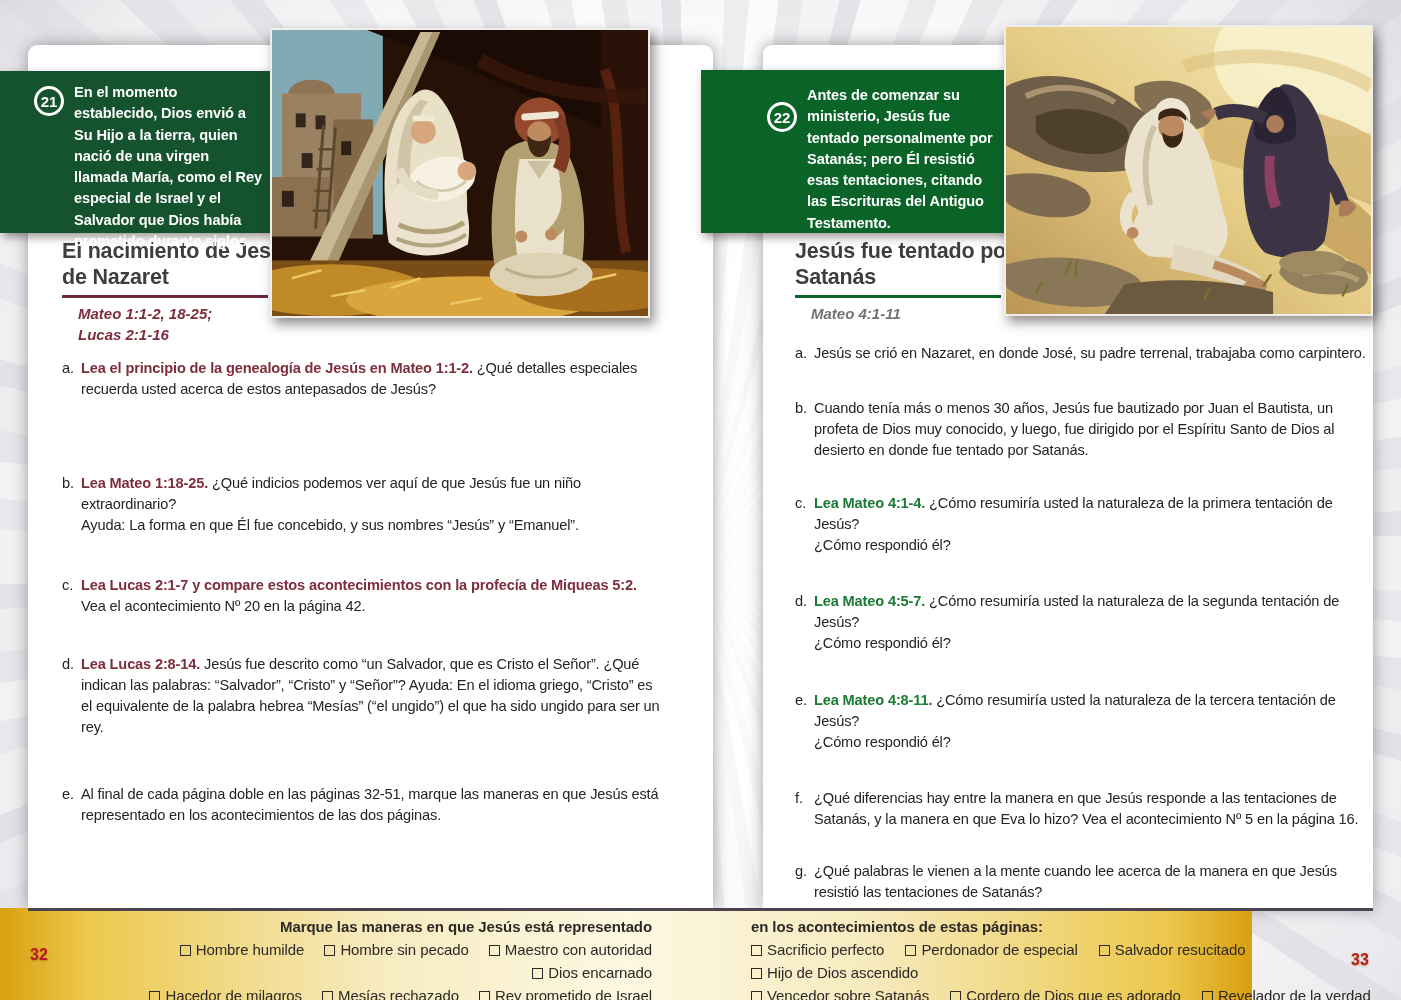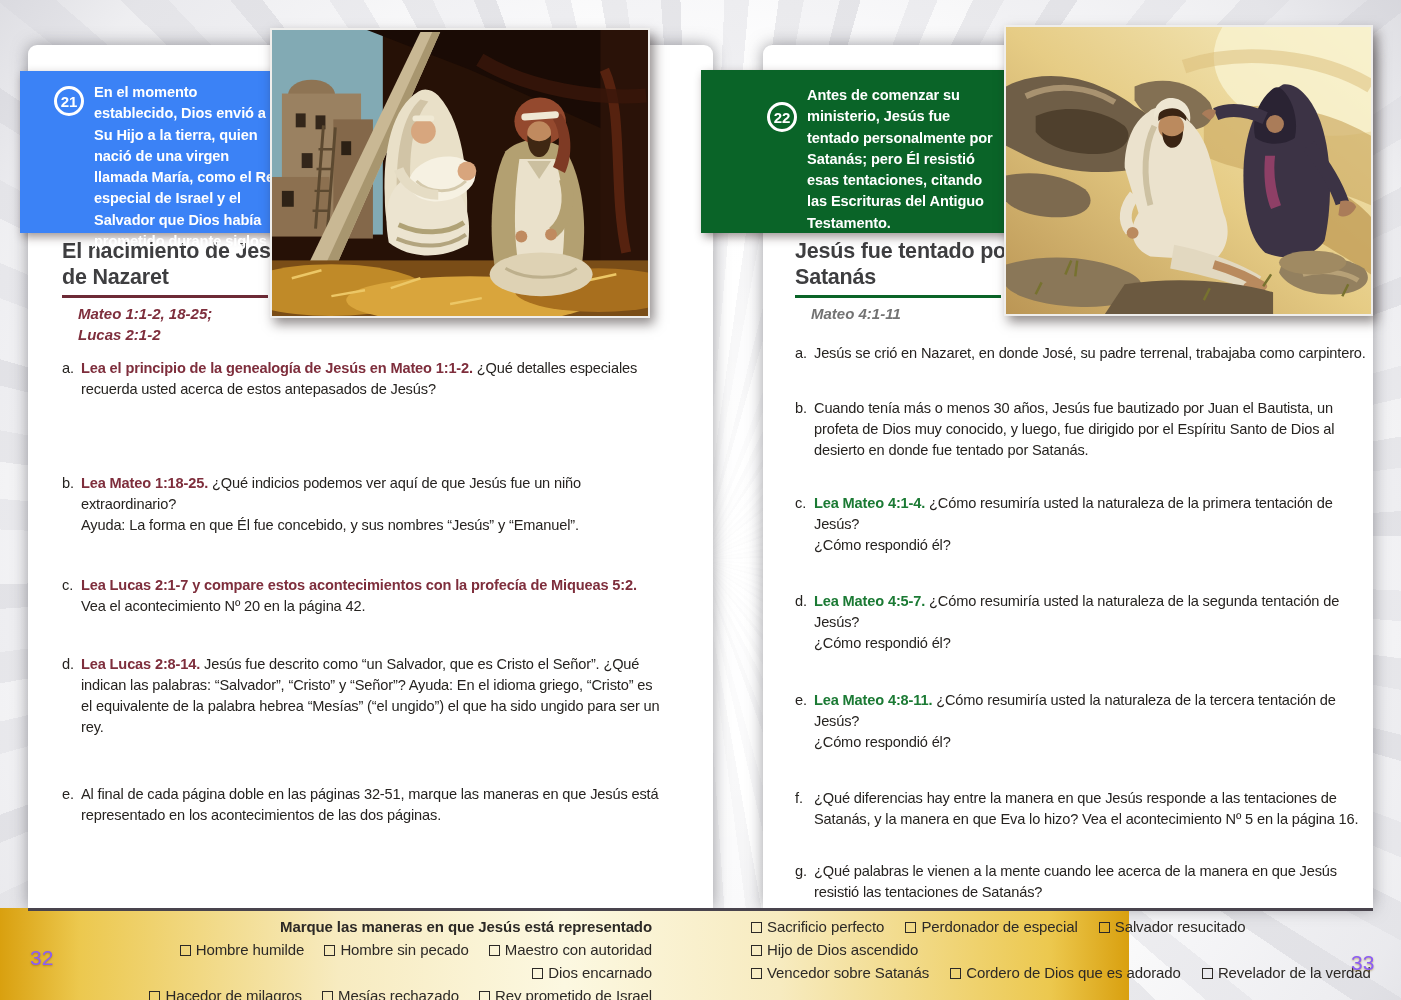--- a/index.html
+++ b/index.html
@@ -21,21 +21,21 @@
   .page {
     position:absolute; top:45px; height:863px; background:#ffffff;
     border-radius:9px 9px 0 0; box-shadow:0 0 16px rgba(80,80,88,.55);
     z-index:2;
   }
   .page.left  { left:28px;  width:685px; }
   .page.right { left:763px; width:610px; }
 
   
   .ebox { position:absolute; z-index:3; color:#fff; box-shadow:3px 4px 9px rgba(40,20,20,.45); }
-  .ebox.maroon { left:0px;   top:71px; width:272px; height:162px; background:#3b82f6;margin-left:20px; }
+  .ebox.maroon { left:0px;   top:71px; width:272px; height:162px; background:#14532d; }
   .ebox.green  { left:701px; top:70px; width:312px; height:163px; background:#0A6428; }
   .badge {
     position:absolute; width:30px; height:30px; border:3px solid #fff; border-radius:50%;
     display:flex; align-items:center; justify-content:center;
     font-weight:bold; font-size:15px; color:#fff;
   }
   .ebox.maroon .badge { left:34px; top:15px; }
   .ebox.green  .badge { left:66px; top:19px;margin-top:13px; }
   .summary { position:absolute; font-weight:bold; font-size:14.6px; line-height:21.3px; letter-spacing:-0.1px; }
   .ebox.maroon .summary { left:74px;  top:11px; width:190px; }
@@ -74,33 +74,33 @@
   .left-col  li:nth-child(4){margin-bottom:46px}
   .right-col li:nth-child(1){margin-bottom:34px}
   .right-col li:nth-child(2){margin-bottom:32px}
   .right-col li:nth-child(3){margin-bottom:35px}
   .right-col li:nth-child(4){margin-bottom:36px}
   .right-col li:nth-child(5){margin-bottom:35px}
   .right-col li:nth-child(6){margin-bottom:31px}
 
   
   .footer {
-    position:absolute; left:0; top:908px; width:1129px; height:92px; z-index:6;
+    position:absolute; left:0; top:908px; width:1252px; height:92px; z-index:6;
     background:linear-gradient(90deg,#d9a00f 0%,#ecc84e 7%,#f7ebc0 30%,#fcf8e1 50%,#f7ebc0 69%,#ecc84e 93%,#d9a00f 100%);
   }
   .footer::before { content:""; position:absolute; left:28px; top:0; width:1345px; height:3px; background:#49444d; }
   .f-block { position:absolute; top:7px; font-size:15px; line-height:23px; color:#2c2926; letter-spacing:-0.1px; }
   .f-left  { left:40px;  width:612px; text-align:right; }
   .f-right { left:751px; width:645px; text-align:left; }
   .f-title { font-weight:bold; display:block; }
   .cbx { white-space:nowrap; display:inline-block; }
   .f-left  .cbx { margin-left:16px; }
   .f-right .cbx { margin-right:17px; }
   .cb { display:inline-block; width:11px; height:11px; border:1.7px solid #2c2926; margin-right:5px; vertical-align:-1px; background:transparent; }
-  .pageno { position:absolute; z-index:7; color:#8b5cf6; font-weight:normal; font-size:21px; text-shadow:0 1px 2px rgba(140,100,0,.55); }
+  .pageno { position:absolute; z-index:7; color:#b91c1c; font-weight:bold; font-size:16px; text-shadow:0 1px 2px rgba(140,100,0,.55); }
   .pn-left  { left:30px;   top:946px; }
   .pn-right { left:1351px; top:951px; }
 </style>
 </head>
 <body>
 
 <div class="canvas-bg"></div>
 
 <div class="page left"></div>
 
@@ -215,21 +215,21 @@
     <ellipse cx="310" cy="238" rx="34" ry="12" fill="#a08a62"></ellipse>
     <path d="M60 250 l6 -14 M70 252 l2 -16 M260 262 l8 -12 M340 272 l6 -12 M30 270 l6 -12 M200 276 l6 -12" stroke="#77722f" stroke-width="2.5" fill="none"></path>
   </svg>
 </div>
 
 <div class="col left-col">
   <h2 class="title">El nacimiento de Jesús de Nazaret</h2>
   <hr class="rule">
   <div class="scripture">
     <span class="blk">Mateo 1:1-2, 18-25;</span>
-    <span class="blk">Lucas 2:1-2</span>
+    <span class="blk">Lucas 2:1-16</span>
   </div>
   <ol class="qlist">
     <li>
       <span class="ltr">a.</span>
       <span class="body"><span class="lead">Lea el principio de la genealogía de Jesús en Mateo 1:1-2.</span> <span>¿Qué detalles especiales recuerda usted acerca de estos antepasados de Jesús?</span><span class="blk"></span></span>
     </li>
     <li>
       <span class="ltr">b.</span>
       <span class="body"><span class="lead">Lea Mateo 1:18-25.</span> <span>¿Qué indicios podemos ver aquí de que Jesús fue un niño extraordinario?</span><span class="blk">Ayuda: La forma en que Él fue concebido, y sus nombres “Jesús” y “Emanuel”.</span></span>
     </li>
@@ -296,20 +296,21 @@
       <label class="cbx"><span class="cb"></span><span>Dios encarnado</span></label>
     </div>
     <div>
       <label class="cbx"><span class="cb"></span><span>Hacedor de milagros</span></label>
       <label class="cbx"><span class="cb"></span><span>Mesías rechazado</span></label>
       <label class="cbx"><span class="cb"></span><span>Rey prometido de Israel</span></label>
       
     </div>
   </div>
   <div class="f-block f-right">
+    <span class="f-title">en los acontecimientos de estas páginas:</span>
     <div>
       <label class="cbx"><span class="cb"></span><span>Sacrificio perfecto</span></label>
       <label class="cbx"><span class="cb"></span><span>Perdonador de especial</span></label>
       <label class="cbx"><span class="cb"></span><span>Salvador resucitado</span></label>
       <label class="cbx"><span class="cb"></span><span>Hijo de Dios ascendido</span></label>
     </div>
     <div>
       <label class="cbx"><span class="cb"></span><span>Vencedor sobre Satanás</span></label>
       <label class="cbx"><span class="cb"></span><span>Cordero de Dios que es adorado</span></label>
       <label class="cbx"><span class="cb"></span><span>Revelador de la verdad</span></label>

